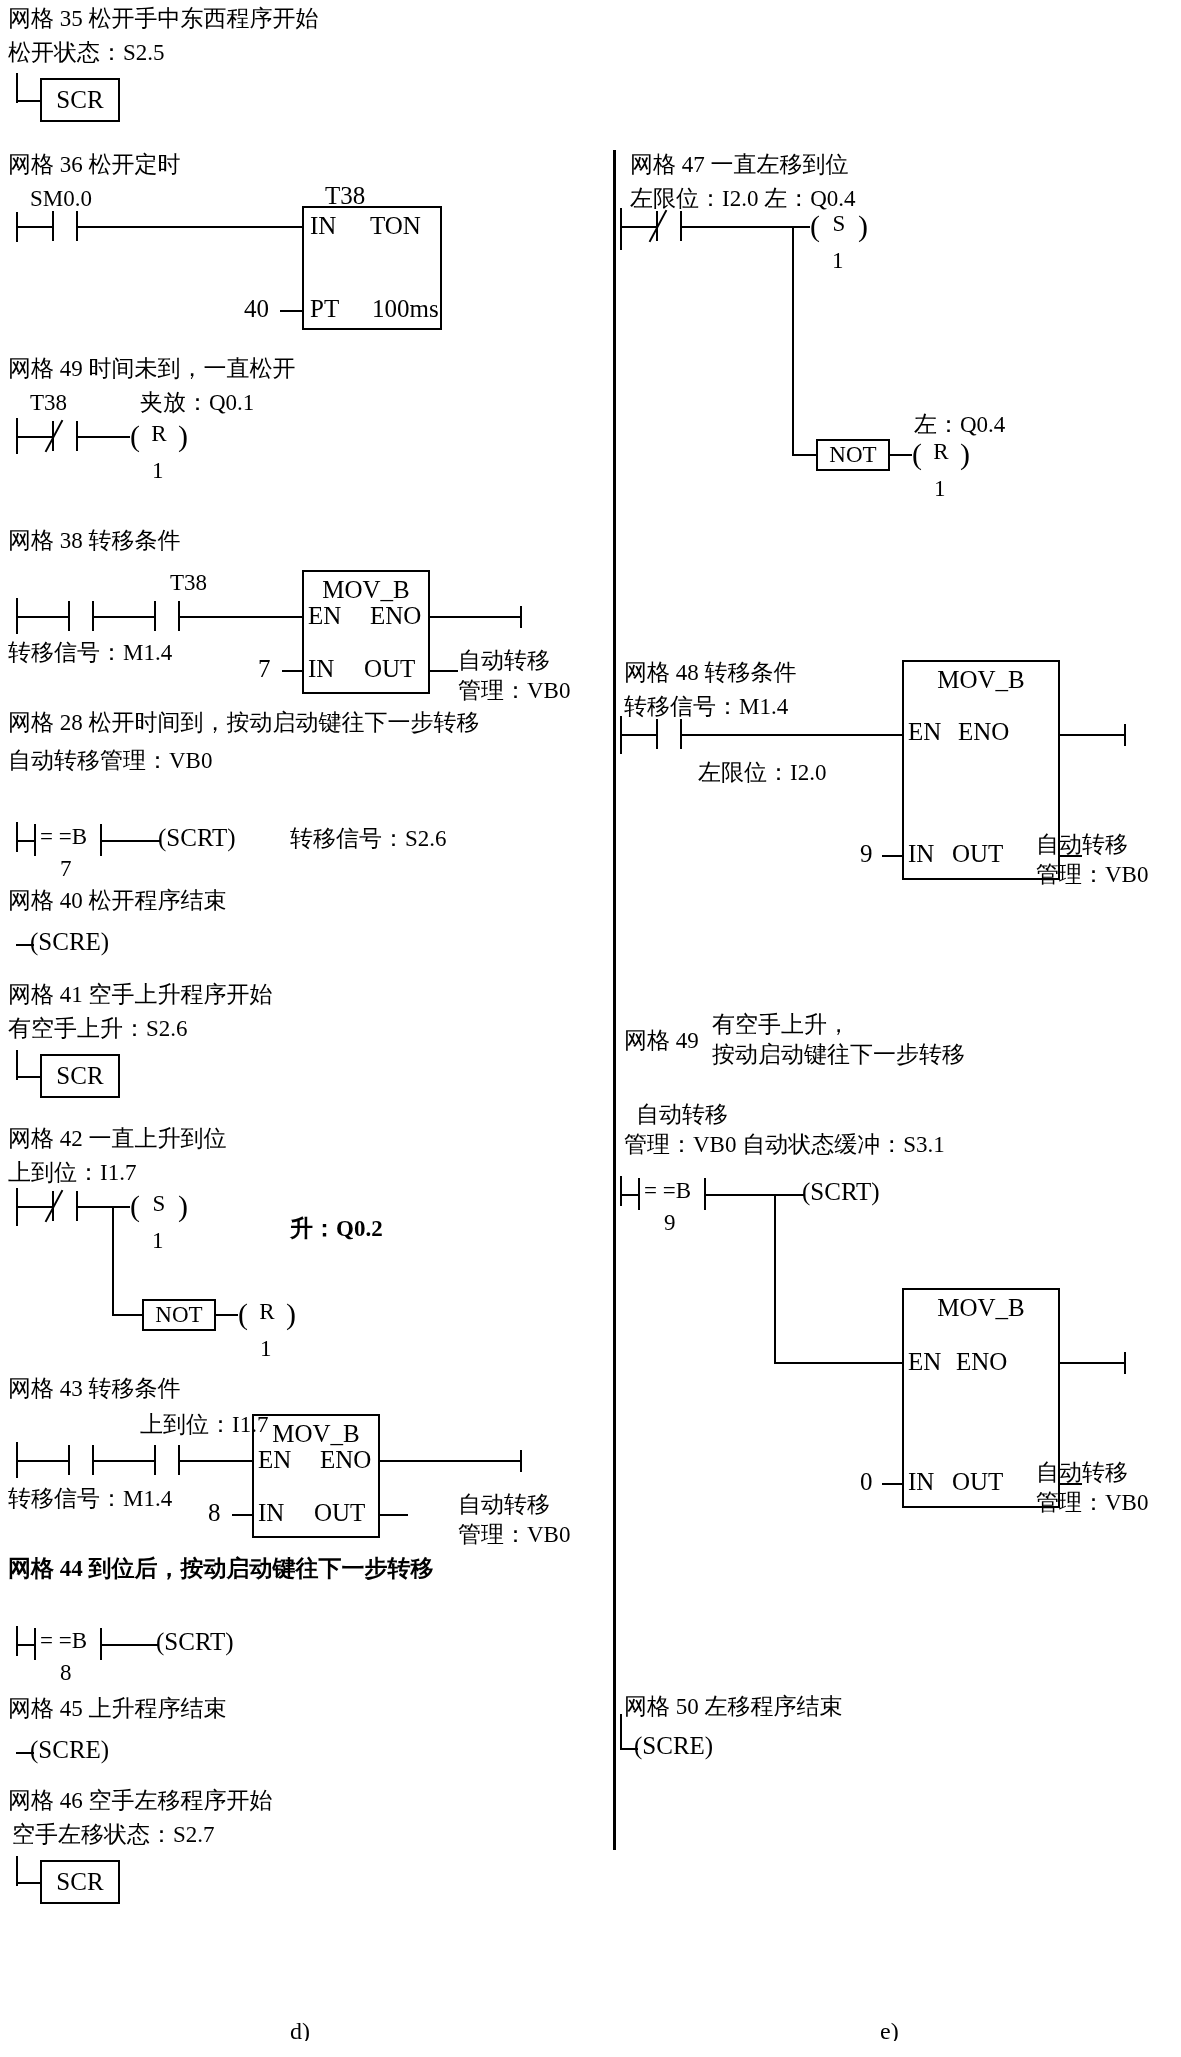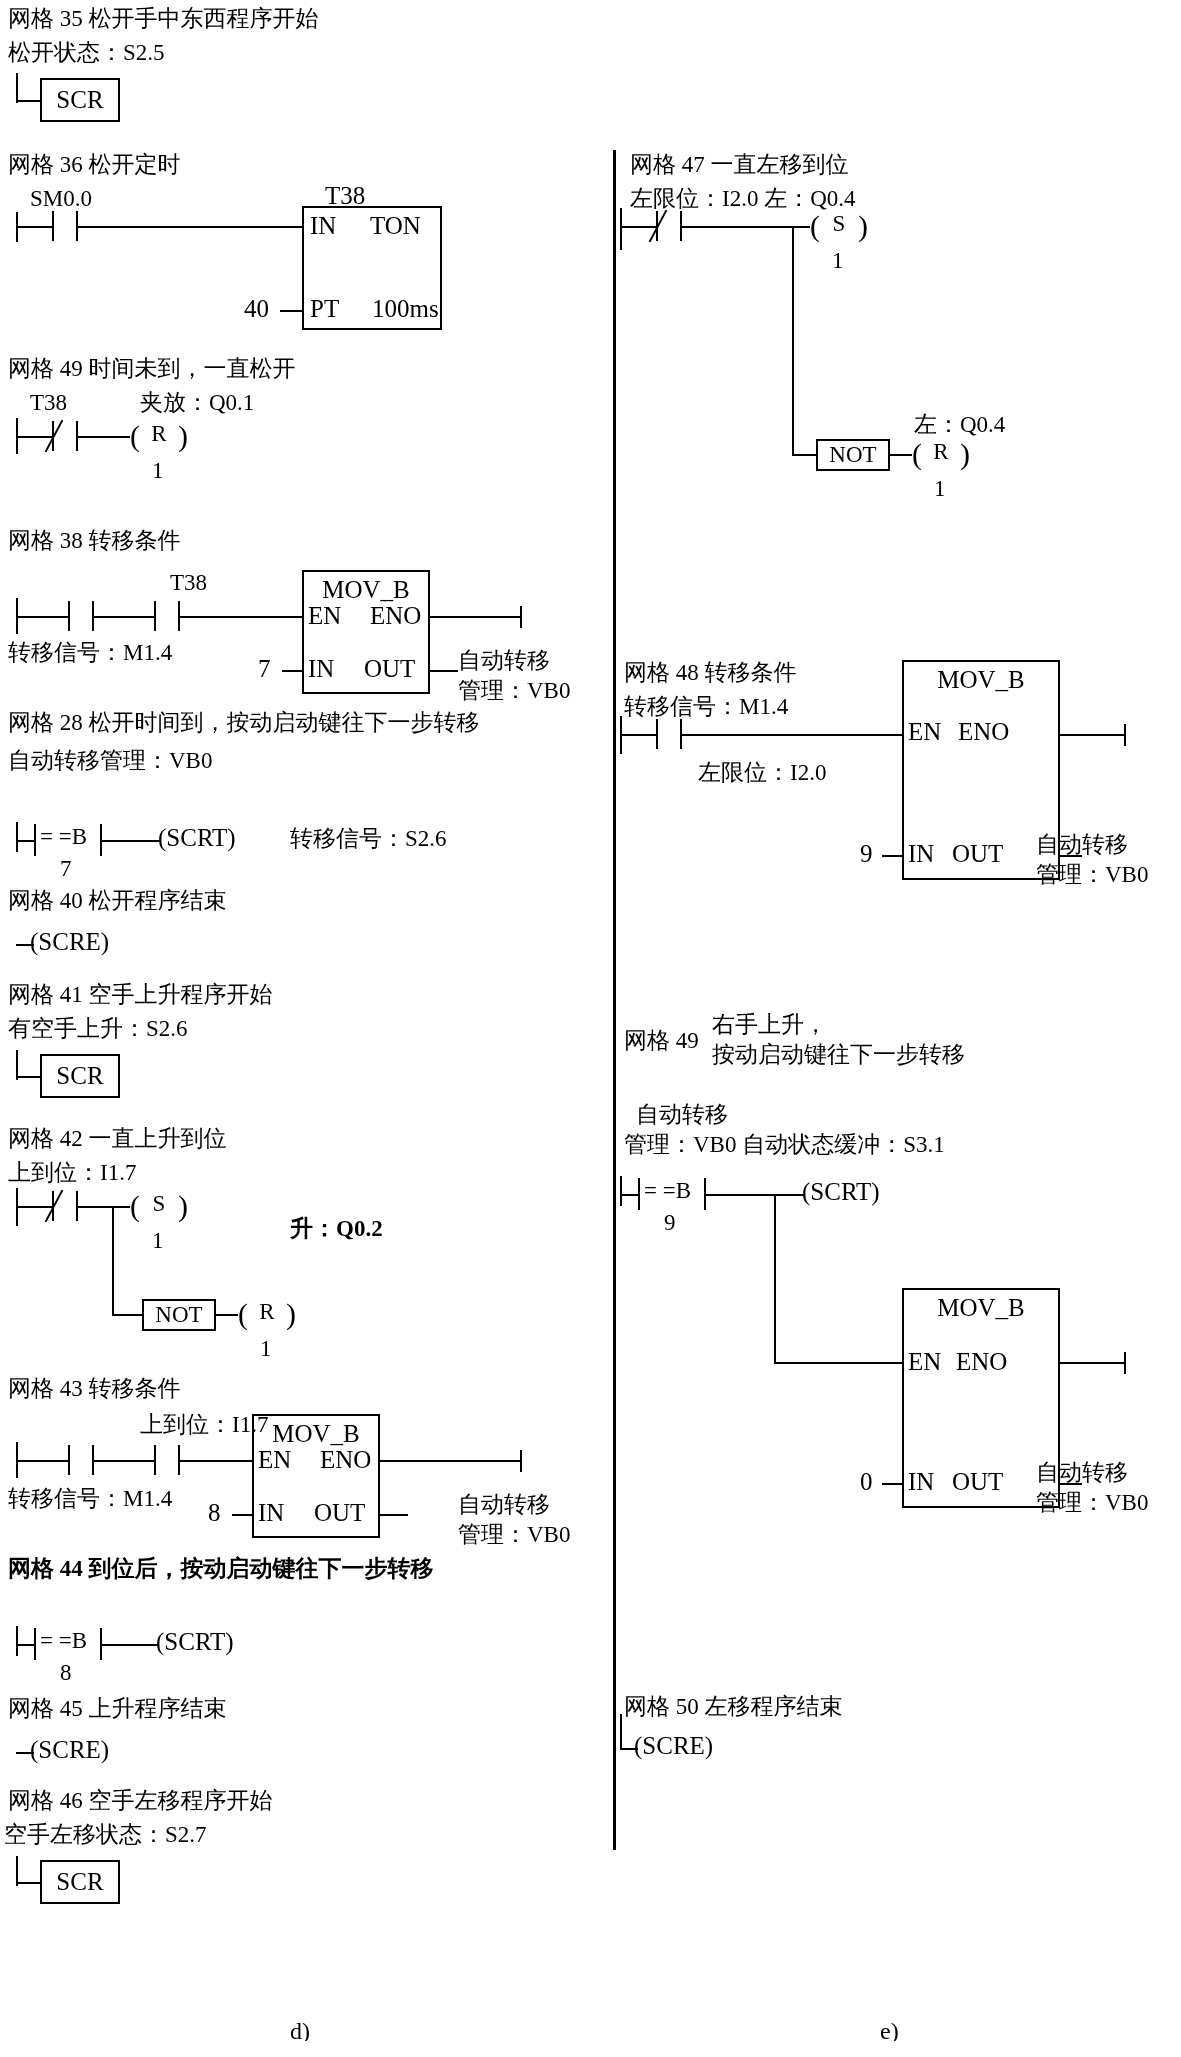--- a/index.html
+++ b/index.html
@@ -181,21 +181,21 @@
   <div class="vline" style="left:100px;top:1628px;height:32px;"></div>
   <div class="t" style="left:60px;top:1660px;">8</div>
   <div class="hline" style="left:100px;top:1644px;width:58px;"></div>
   <div class="t" style="left:156px;top:1628px;font-size:25px;">(<span>SCRT</span>)</div>
 
   <div class="t" style="left:8px;top:1696px;">网格 45  上升程序结束</div>
   <div class="hline" style="left:16px;top:1752px;width:18px;"></div>
   <div class="t" style="left:30px;top:1736px;font-size:25px;">(<span>SCRE</span>)</div>
 
   <div class="t" style="left:8px;top:1788px;">网格 46  空手左移程序开始</div>
-  <div class="t" style="left:4px;top:1822px;">空手左移状态：S2.7</div>
+  <div class="t" style="left:12px;top:1822px;">空手左移状态：S2.7</div>
   <div class="vline" style="left:16px;top:1856px;height:30px;"></div>
   <div class="hline" style="left:16px;top:1882px;width:24px;"></div>
   <div class="scrbox" style="left:40px;top:1860px;width:80px;height:44px;">SCR</div>
 
   <div class="figlabel" style="left:290px;top:2018px;">d)</div>
 
   <div class="t" style="left:630px;top:152px;">网格 47  一直左移到位</div>
   <div class="t" style="left:630px;top:186px;">左限位：I2.0 左：Q0.4</div>
   <div class="vline" style="left:620px;top:208px;height:42px;"></div>
   <div class="hline" style="left:620px;top:226px;width:36px;"></div>
@@ -237,21 +237,21 @@
   <div class="t" style="left:952px;top:840px;font-size:25px;">OUT</div>
   <div class="t" style="left:860px;top:840px;font-size:25px;">9</div>
   <div class="hline" style="left:882px;top:855px;width:20px;"></div>
   <div class="hline" style="left:1060px;top:734px;width:66px;"></div>
   <div class="vline" style="left:1124px;top:724px;height:22px;"></div>
   <div class="hline" style="left:1060px;top:855px;width:22px;"></div>
   <div class="t" style="left:1036px;top:832px;">自动转移</div>
   <div class="t" style="left:1036px;top:862px;">管理：VB0</div>
 
   <div class="t" style="left:624px;top:1028px;">网格 49</div>
-  <div class="t" style="left:712px;top:1012px;">右手上升，</div>
+  <div class="t" style="left:712px;top:1012px;">有空手上升，</div>
   <div class="t" style="left:712px;top:1042px;">按动启动键往下一步转移</div>
   <div class="t" style="left:636px;top:1102px;">自动转移</div>
   <div class="t" style="left:624px;top:1132px;">管理：VB0 自动状态缓冲：S3.1</div>
   <div class="vline" style="left:620px;top:1176px;height:30px;"></div>
   <div class="hline" style="left:620px;top:1194px;width:18px;"></div>
   <div class="vline" style="left:638px;top:1178px;height:32px;"></div>
   <div class="t" style="left:644px;top:1178px;">= =B</div>
   <div class="vline" style="left:704px;top:1178px;height:32px;"></div>
   <div class="t" style="left:664px;top:1210px;">9</div>
   <div class="hline" style="left:704px;top:1194px;width:100px;"></div>

